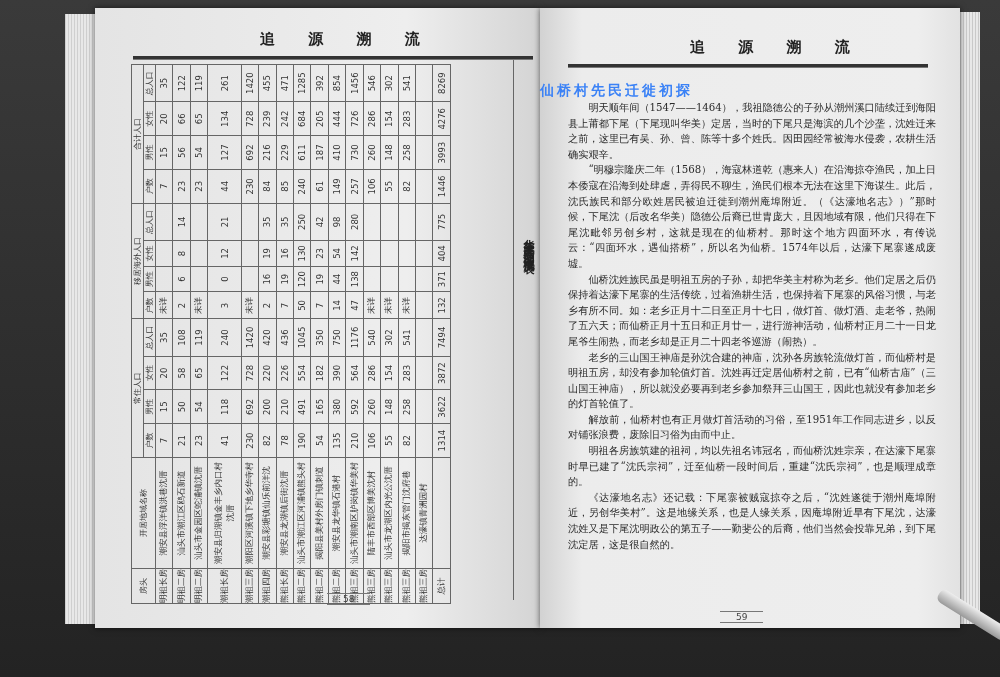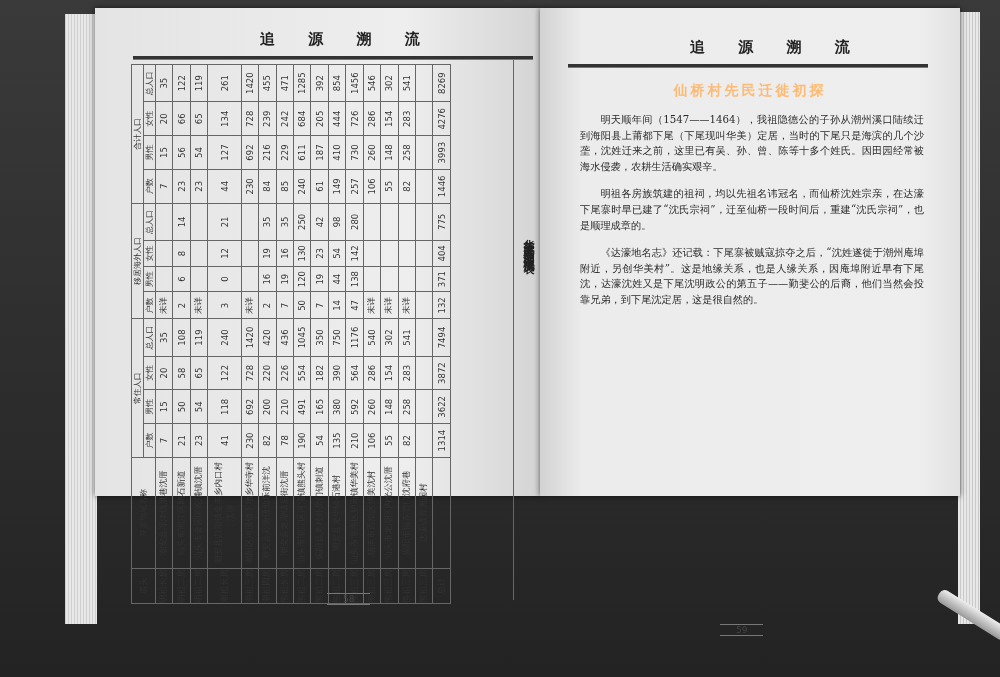--- a/index.html
+++ b/index.html
@@ -1,36 +1,36 @@
 <!DOCTYPE html>
 <html><head>
 <meta charset="utf-8">
 <style>
   html,body{margin:0;padding:0;}
   body{width:1000px;height:677px;overflow:hidden;background:#2a2a2a;position:relative;font-family:"DejaVu Serif",serif;}
   .floor{position:absolute;inset:0;background:linear-gradient(180deg,#3a3a3a 0%,#232323 100%);}
   .book{position:absolute;left:40px;top:8px;width:935px;height:630px;}
-  .page{position:absolute;top:0;height:488px;background:#ebebeb;box-shadow:0 0 6px rgba(0,0,0,.6);}
+  .page{position:absolute;top:0;height:620px;background:#ebebeb;box-shadow:0 0 6px rgba(0,0,0,.6);}
   .page.left{left:55px;width:445px;background:linear-gradient(90deg,#e4e4e4 0%,#eeeeee 70%,#d4d4d4 100%);}
   .page.right{left:500px;width:420px;background:linear-gradient(90deg,#d2d2d2 0%,#ececec 10%,#eeeeee 90%,#e2e2e2 100%);}
   .edges-left{position:absolute;left:25px;top:6px;width:32px;height:610px;background:repeating-linear-gradient(90deg,#cfcfcf 0 1px,#e8e8e8 1px 3px);}
   .edges-right{position:absolute;left:918px;top:4px;width:22px;height:612px;background:repeating-linear-gradient(90deg,#e8e8e8 0 2px,#c9c9c9 2px 3px);}
   .header-title{position:absolute;font-size:15px;font-weight:bold;letter-spacing:14px;color:#222;}
   .header-rule{position:absolute;height:3px;background:#333;border-bottom:1px solid #777;}
   
   .rot-wrap{position:absolute;left:92px;top:52px;width:360px;height:540px;}
   .side-title{position:absolute;left:418px;top:60px;width:26px;height:540px;border-left:1px solid #666;}
   .side-title span{position:absolute;left:6px;top:170px;writing-mode:vertical-rl;font-size:11px;font-weight:bold;color:#222;letter-spacing:2px;}
   table.rt{border-collapse:collapse;position:absolute;left:0;top:0;transform-origin:0 0;transform:translate(0,540px) rotate(-90deg);width:540px;height:320px;font-size:8.5px;color:#333;font-family:"DejaVu Sans",sans-serif;}
   table.rt td, table.rt th{border:1px solid #666;text-align:center;padding:0;font-weight:normal;}
   table.rt th{font-size:8px;}
   
-  .art-title{position:absolute;left:500px;top:74px;width:420px;text-align:center;font-size:14px;font-weight:bold;color:#fdba74;letter-spacing:3px;}
+  .art-title{position:absolute;left:500px;top:74px;width:420px;text-align:left;font-size:14px;font-weight:bold;color:#3b82f6;letter-spacing:3px;}
   .body{position:absolute;left:528px;top:92px;width:368px;font-size:10.2px;line-height:15.6px;color:#2a2a2a;text-align:justify;}
-  .body p{margin:12px;text-indent:2em;}
+  .body p{margin:0;text-indent:2em;}
   .pnum{position:absolute;font-size:9px;color:#444;font-family:"DejaVu Sans",sans-serif;}
   .pnum .dia{display:inline-block;padding:0 16px;border-top:1px solid #777;border-bottom:1px solid #777;}
   .pen{position:absolute;left:893px;top:600px;width:80px;height:14px;background:linear-gradient(180deg,#eee,#999);transform:rotate(32deg);border-radius:6px;}
 </style>
 </head>
 <body>
 
 <div class="floor"></div>
 
 <div class="book">
@@ -332,25 +332,29 @@
     </div>
 
     <div class="pnum" style="left:232px;top:585px;">
       <span class="dia">58</span>
     </div>
   </div>
 
   <div class="page right">
     <div class="header-title" style="left:150px;top:30px;">追 源 溯 流</div>
     <div class="header-rule" style="left:28px;top:56px;width:360px;"></div>
-    <div class="pnum" style="left:180px;top:616px;">
+    <div class="pnum" style="left:180px;top:603px;">
       <span class="dia">59</span>
     </div>
   </div>
 
   <div class="art-title">仙桥村先民迁徙初探</div>
   <div class="body" id="body">
       <p>明天顺年间（1547——1464），我祖隐德公的子孙从潮州溪口陆续迁到海阳县上莆都下尾（下尾现叫华美）定居，当时的下尾只是海滨的几个沙垄，沈姓迁来之前，这里已有吴、孙、曾、陈等十多个姓氏。因田园经常被海水侵袭，农耕生活确实艰辛。</p>
+      <p>“明穆宗隆庆二年（1568），海寇林道乾（惠来人）在沿海掠夺渔民，加上日本倭寇在沿海到处肆虐，弄得民不聊生，渔民们根本无法在这里下海谋生。此后，沈氏族民和部分欧姓居民被迫迁徙到潮州庵埠附近。（《达濠地名志》）”那时候，下尾沈（后改名华美）隐德公后裔已世胄庞大，且因地域有限，他们只得在下尾沈毗邻另创乡村，这就是现在的仙桥村。那时这个地方四面环水，有传说云：“四面环水，遇仙搭桥”，所以名为仙桥。1574年以后，达濠下尾寨遂成废墟。</p>
+      <p>仙桥沈姓族民虽是明祖五房的子孙，却把华美主村称为老乡。他们定居之后仍保持着达濠下尾寨的生活传统，过着渔耕生活，也保持着下尾寨的风俗习惯，与老乡有所不同。如：老乡正月十二日至正月十七日，做灯首、做灯酒、走老爷，热闹了五六天；而仙桥正月十五日和正月廿一，进行游神活动，仙桥村正月二十一日龙尾爷生闹热，而老乡却是正月二十四老爷巡游（闹热）。</p>
+      <p>老乡的三山国王神庙是孙沈合建的神庙，沈孙各房族轮流做灯首，而仙桥村是明祖五房，却没有参加轮值灯首。沈姓再迁定居仙桥村之前，已有“仙桥古庙”（三山国王神庙），所以就没必要再到老乡参加祭拜三山国王，因此也就没有参加老乡的灯首轮值了。</p>
+      <p>解放前，仙桥村也有正月做灯首活动的习俗，至1951年工作同志进乡，以反对铺张浪费，废除旧习俗为由而中止。</p>
       <p>明祖各房族筑建的祖祠，均以先祖名讳冠名，而仙桥沈姓宗亲，在达濠下尾寨时早已建了“沈氏宗祠”，迁至仙桥一段时间后，重建“沈氏宗祠”，也是顺理成章的。</p>
       <p>《达濠地名志》还记载：下尾寨被贼寇掠夺之后，“沈姓遂徙于潮州庵埠附近，另创华美村”。这是地缘关系，也是人缘关系，因庵埠附近早有下尾沈，达濠沈姓又是下尾沈明政公的第五子——勤斐公的后裔，他们当然会投靠兄弟，到下尾沈定居，这是很自然的。</p>
     </div>
   <div class="pen"></div>
 </div>
 
 </body></html>

